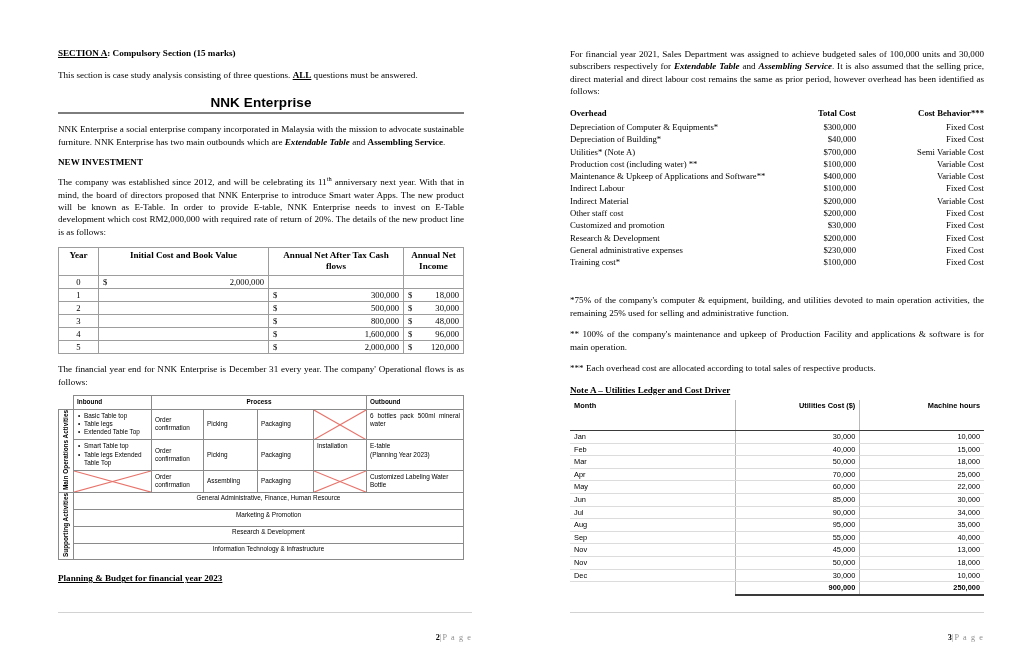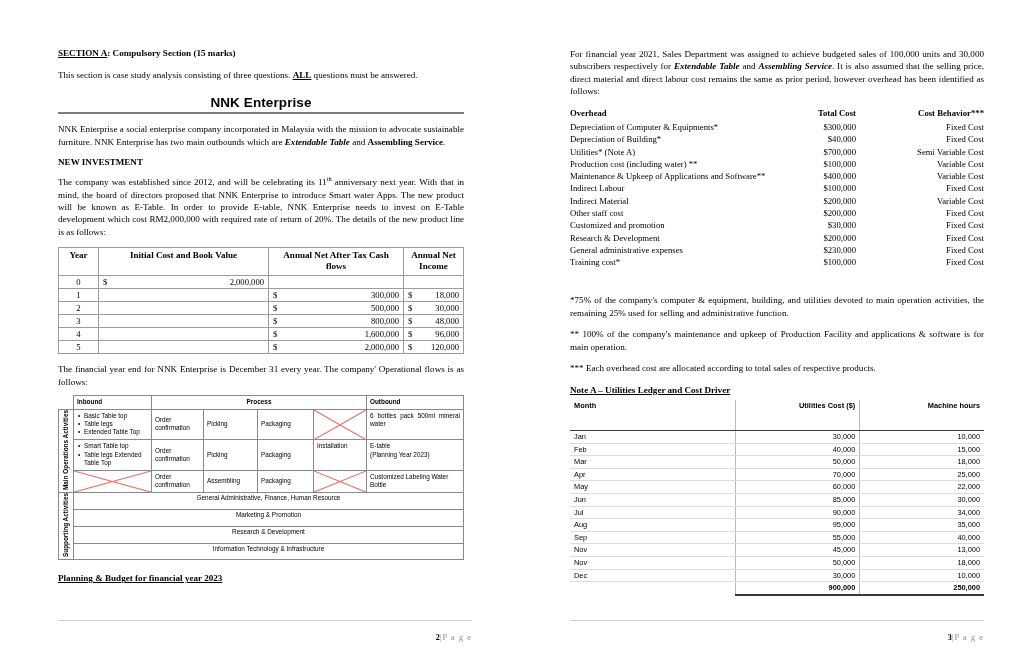--- a/index.html
+++ b/index.html
@@ -195,21 +195,21 @@
     text-decoration: underline;
     margin: 13px 0 0 0;
   }
 
   
   .footer {
     position: absolute;
     left: 58px; right: 40px;
     bottom: 22px;
     border-top: 0.8px solid #d2d2d2;
-    padding-top: 12px;
+    padding-top: 20px;
     text-align: right;
     font-size: 8.2px;
   }
   .footer .pg { font-weight: bold; }
   .footer .pw { color: #8e8e8e; letter-spacing: 1.1px; }
   sup { font-size: 6.4px; vertical-align: super; }
 </style>
 </head>
 <body>
 

